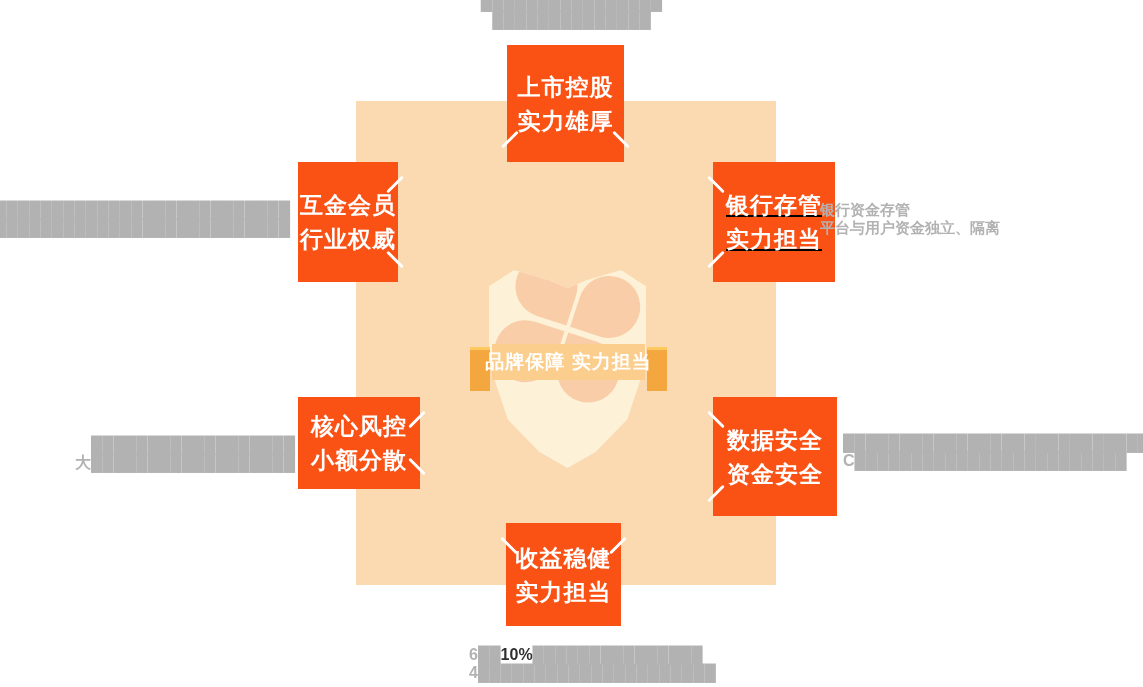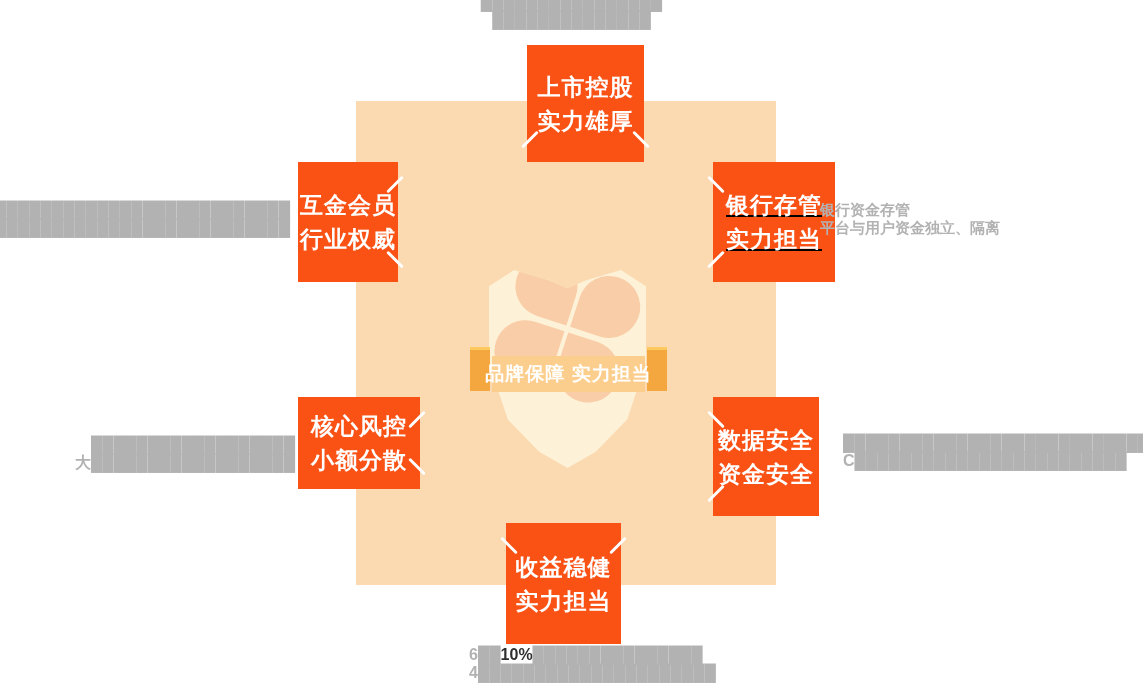--- a/index.html
+++ b/index.html
@@ -17,33 +17,33 @@
   .petal{position:absolute;width:62px;height:62px;background:#F9CDA7;}
   .petal.ne{left:68px;top:0;border-radius:50% 50% 50% 0;}
   .petal.se{left:68px;top:68px;border-radius:0 50% 50% 50%;}
   .petal.sw{left:2px;top:68px;border-radius:50% 0 50% 50%;}
   .petal.nw{left:2px;top:0;border-radius:50% 50% 0 50%;}
 
   
   .ribbon-cap{position:absolute;top:347px;width:20px;height:44px;background:#F4A73E;border-top:3px solid #FFC95E;box-sizing:border-box;}
   .ribbon-cap.left{left:470px;}
   .ribbon-cap.right{left:647px;}
-  .ribbon-band{position:absolute;left:492px;top:356px;width:153px;height:36px;background:#FCCE8D;
+  .ribbon-band{position:absolute;left:492px;top:344px;width:153px;height:36px;background:#FCCE8D;
     display:flex;align-items:center;justify-content:center;}
   .ribbon-band .ribbon-text{color:#FFFFFF;font-size:19px;font-weight:700;letter-spacing:1px;white-space:nowrap;}
 
   
   .feature-box{position:absolute;background:#FA5115;display:flex;align-items:center;justify-content:center;}
   .box-label{color:#ffffff;font-size:23px;font-weight:700;text-align:center;line-height:34px;letter-spacing:1px;}
-  #box-top{left:507px;top:45px;width:117px;height:117px;margin-left:20px;}
-  #box-bottom{left:506px;top:523px;width:115px;height:121px;}
+  #box-top{left:507px;top:45px;width:117px;height:117px;}
+  #box-bottom{left:506px;top:523px;width:115px;height:103px;}
   #box-left-top{left:298px;top:162px;width:100px;height:120px;}
   #box-right-top{left:713px;top:162px;width:122px;height:120px;text-decoration:underline;}
   #box-left-bottom{left:298px;top:397px;width:122px;height:92px;}
-  #box-right-bottom{left:713px;top:397px;width:106px;height:119px;}
+  #box-right-bottom{left:713px;top:397px;width:124px;height:119px;}
 
   .dash{position:absolute;width:22px;height:3px;background:#ffffff;border-radius:2px;}
   .pos-top .dash-a{left:-8px;bottom:21px;transform:rotate(-45deg);}
   .pos-top .dash-b{right:-8px;bottom:21px;transform:rotate(45deg);}
   .pos-bottom .dash-a{left:-8px;top:21px;transform:rotate(45deg);}
   .pos-bottom .dash-b{right:-8px;top:21px;transform:rotate(-45deg);}
   .pos-left .dash-a{right:-8px;top:21px;transform:rotate(-45deg);}
   .pos-left .dash-b{right:-8px;bottom:21px;transform:rotate(45deg);}
   .pos-right .dash-a{left:-8px;top:21px;transform:rotate(45deg);}
   .pos-right .dash-b{left:-8px;bottom:21px;transform:rotate(-45deg);}

